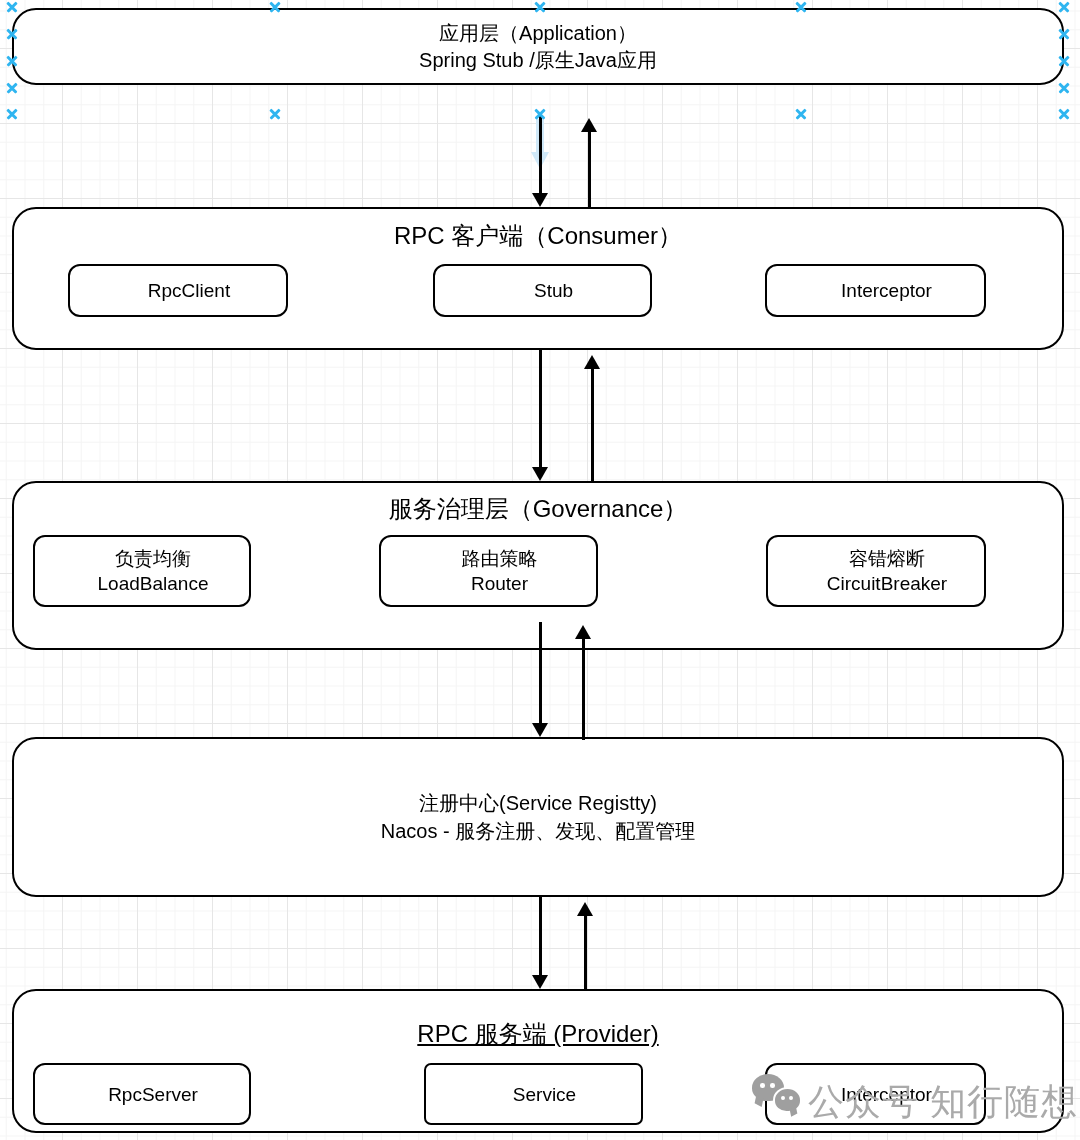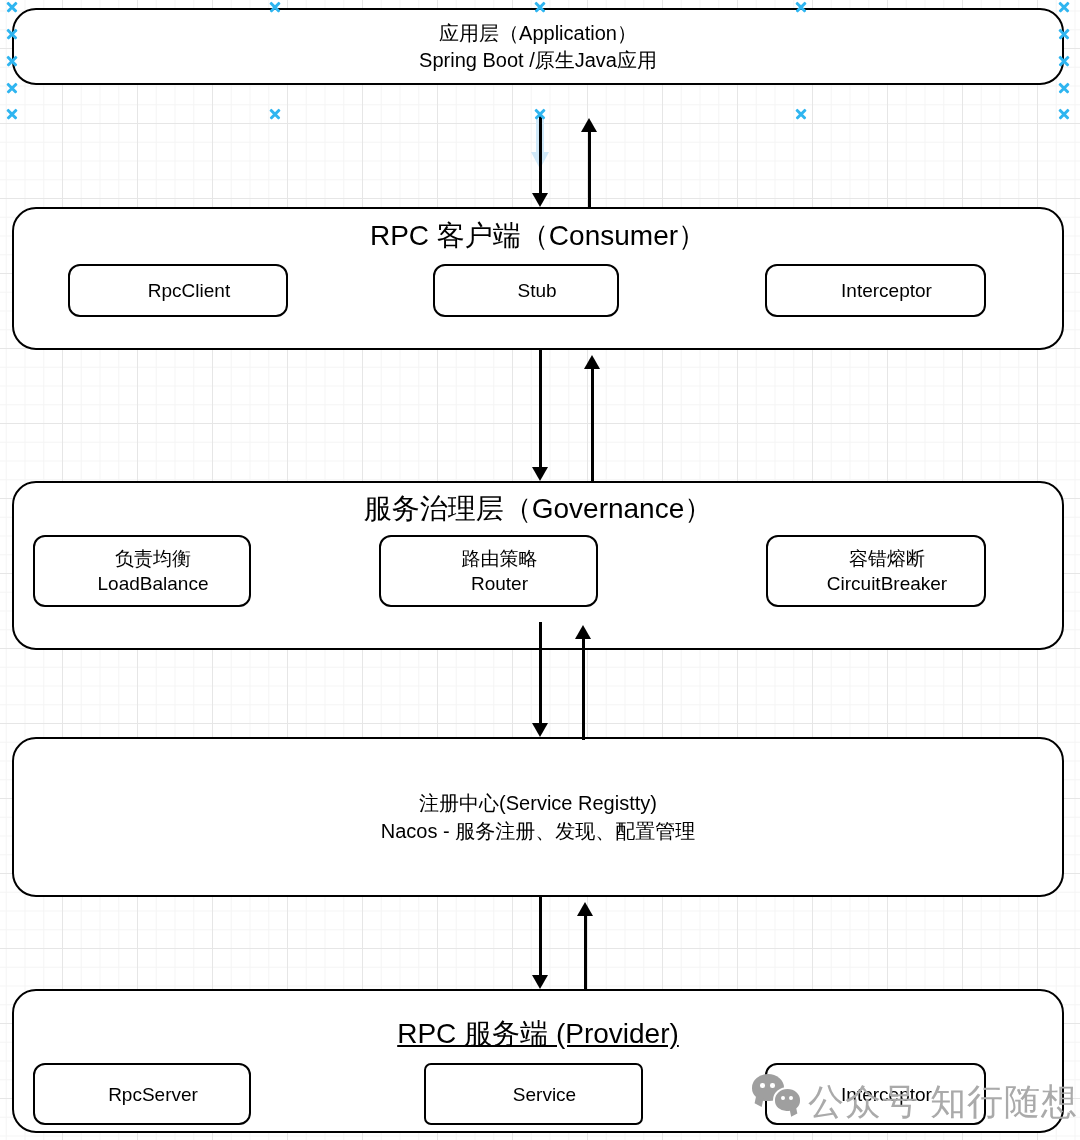--- a/index.html
+++ b/index.html
@@ -12,21 +12,21 @@
       linear-gradient(to bottom,#e6e6e6 1px,transparent 1px),
       linear-gradient(to right,#f4f4f4 1px,transparent 1px),
       linear-gradient(to bottom,#f4f4f4 1px,transparent 1px);
     background-size:75px 75px,75px 75px,18.75px 18.75px,18.75px 18.75px;
     background-position:62px 48px,62px 48px,62px 48px,62px 48px;
   }
   .layer{
     position:absolute;left:12px;width:1052px;background:#fff;
     border:2.5px solid #000;border-radius:24px;box-sizing:border-box;
   }
-  .layer-title{ text-align:center;font-size:28px;line-height:24px; }
+  .layer-title{ text-align:center;font-size:24px;line-height:24px; }
   .center-lines{
     position:absolute;inset:0;display:flex;flex-direction:column;
     justify-content:center;align-items:center;font-size:20px;line-height:27px;
   }
   .inner-box{
     position:absolute;background:#fff;border:2px solid #000;border-radius:12px;
     box-sizing:border-box;display:flex;flex-direction:column;
     justify-content:center;align-items:center;font-size:19px;line-height:25px;
     z-index:2;
     padding-left:22px;
@@ -58,21 +58,21 @@
   .label-over{position:relative;z-index:7;}
 </style>
 </head>
 <body>
 
 <div id="canvas">
 
   <div class="layer" style="top:8px;height:77px;">
     <div class="center-lines">
       <div>应用层（Application）</div>
-      <div>Spring Boot /原生Java应用</div>
+      <div>Spring Stub /原生Java应用</div>
     </div>
   </div>
 
   <span class="xmark" style="left:12px;top:7px;"></span>
   <span class="xmark" style="left:275px;top:7px;"></span>
   <span class="xmark" style="left:540px;top:7px;"></span>
   <span class="xmark" style="left:801px;top:7px;"></span>
   <span class="xmark" style="left:1064px;top:7px;"></span>
   <span class="xmark" style="left:12px;top:114px;"></span>
   <span class="xmark" style="left:275px;top:114px;"></span>
@@ -98,21 +98,21 @@
   <div class="arrow up" style="left:581px;top:118px;height:89px;">
       <div class="shaft"></div>
       <div class="head"></div>
     </div>
 
   <div class="layer" style="top:207px;height:143px;">
     <div class="layer-title" style="margin-top:15px;">RPC 客户端（Consumer）</div>
     <div class="inner-box" style="left:54px;top:55px;width:220px;height:53px;">
       <span>RpcClient</span>
     </div>
-    <div class="inner-box" style="left:419px;top:55px;width:186px;height:53px;">
+    <div class="inner-box" style="left:419px;top:55px;width:219px;height:53px;">
       <span>Stub</span>
     </div>
     <div class="inner-box" style="left:751px;top:55px;width:221px;height:53px;">
       <span>Interceptor</span>
     </div>
   </div>
 
   <div class="arrow down" style="left:532px;top:350px;height:131px;">
       <div class="shaft"></div>
       <div class="head"></div>

